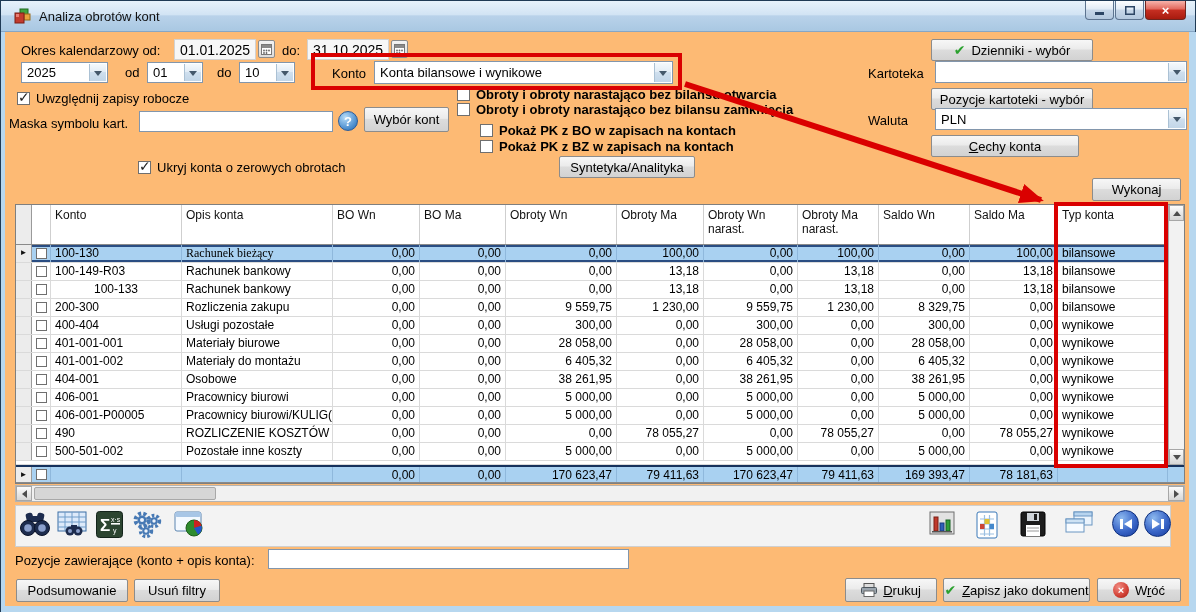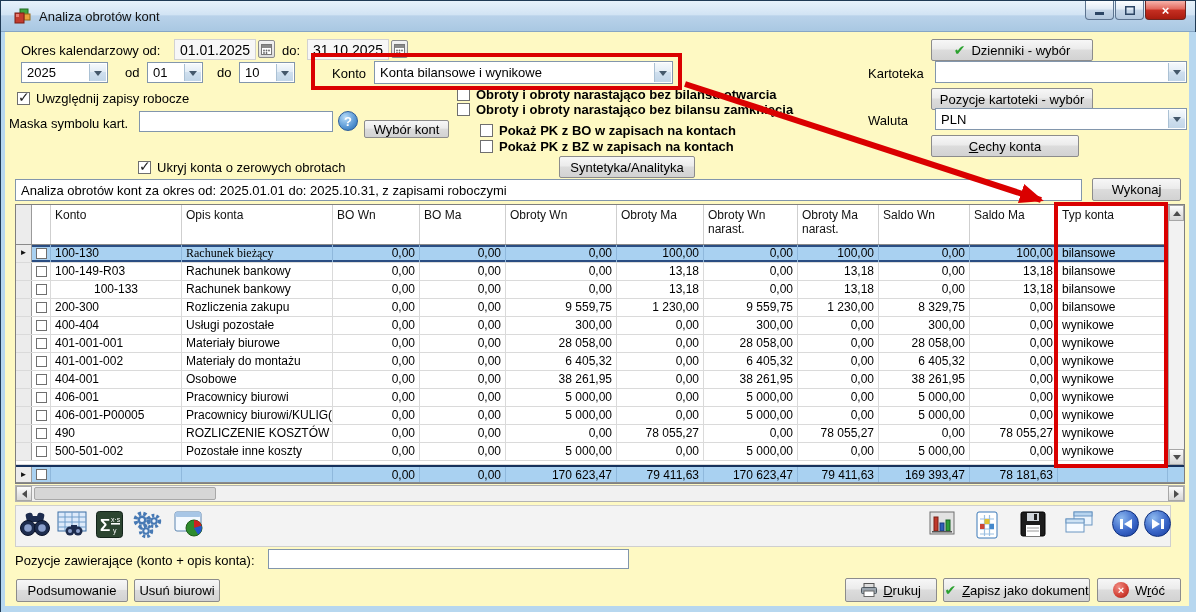--- a/index.html
+++ b/index.html
@@ -1,17 +1,17 @@
 <!DOCTYPE html>
 <html><head>
 <meta charset="utf-8">
 <style>
 *{box-sizing:border-box;margin:0;padding:0}
 html,body{width:1196px;height:612px;overflow:hidden}
-.window{position:relative;width:1196px;height:612px;background:#fef9c3;
+.window{position:relative;width:1196px;height:612px;background:#fdba74;
   font-family:"Liberation Sans","DejaVu Sans",sans-serif;font-size:13px;color:#000;
   border:1px solid #1f3a55}
 
 .titlebar{position:absolute;left:0;top:0;width:100%;height:31px;
   background:linear-gradient(180deg,#e7f2fb 0%,#d2e4f4 45%,#b9d2ea 50%,#a9c8e2 100%);
   border-bottom:1px solid #87a6c4;display:flex;align-items:center;gap:8px;padding:0 12px;z-index:10}
 .title{font-size:13px;color:#111}
 .winbtns{position:absolute;right:9px;top:0;display:flex;gap:1px}
 .wbtn{width:29px;height:19px;border:1px solid #5c738f;border-top:none;border-radius:0 0 4px 4px;
   background:linear-gradient(180deg,#fdfeff,#e2ebf5 45%,#c6d6e8 50%,#b3c8de);
@@ -183,21 +183,21 @@
 
   <div class="cb" style="left:16px;top:90px">
     <span class="cbbox checked"></span>
     <span>Uwzględnij zapisy robocze</span>
   </div>
   <div class="lab" style="left:8px;top:115px">Maska symbolu kart.</div>
   <div class="field" style="left:138px;top:110px;width:194px;height:21px"></div>
   <div class="qbtn" style="left:337px;top:110px">
       <span>?</span>
     </div>
-  <div class="btn" style="left:363px;top:119px;width:85px;height:18px">
+  <div class="btn" style="left:363px;top:106px;width:85px;height:25px">
     <span>Wybór kont</span>
   </div>
 
   <div class="cb" style="left:456px;top:86px;font-weight:bold">
     <span class="cbbox"></span>
     <span>Obroty i obroty narastająco bez bilansu otwarcia</span>
   </div>
   <div class="cb" style="left:456px;top:101px;font-weight:bold">
     <span class="cbbox"></span>
     <span>Obroty i obroty narastająco bez bilansu zamknięcia</span>
@@ -237,21 +237,20 @@
   <div class="combo" style="left:934px;top:107px;width:252px;height:22px">
     <span>PLN</span>
     <span class="drop">
         <i></i>
       </span>
   </div>
   <div class="btn" style="left:930px;top:134px;width:148px;height:22px">
     <span><u>C</u>echy konta</span>
   </div>
 
-  <div class="field" style="left:14px;top:178px;width:1067px;height:22px">Analiza obrotów kont za okres od: 2025.01.01 do: 2025.10.31, z zapisami roboczymi</div>
   <div class="btn" style="left:1091px;top:177px;width:89px;height:23px">
     <span>Wykonaj</span>
   </div>
 
   <div class="tablewrap">
     <div class="thead">
         <div class="hcell mhead"></div>
         <div class="hcell chead"></div>
         <div class="hcell" style="width: 131px;">Konto</div>
         <div class="hcell" style="width: 151px;">Opis konta</div>
@@ -612,21 +611,21 @@
       <polygon points="0,0 8,5 0,10" fill="#fff"></polygon>
     </svg>
   </span>
 
   <div class="lab" style="left:14px;top:552px">Pozycje zawierające (konto + opis konta):</div>
   <div class="field" style="left:267px;top:548px;width:361px;height:20px"></div>
   <div class="btn" style="left:15px;top:578px;width:112px;height:23px">
     <span>Podsumowanie</span>
   </div>
   <div class="btn" style="left:133px;top:578px;width:86px;height:23px">
-    <span>Usuń biurowi</span>
+    <span>Usuń filtry</span>
   </div>
   <div class="btn" style="left:844px;top:577px;width:92px;height:24px">
     <svg width="16" height="14" viewBox="0 0 16 14">
       <rect x="3" y="0.5" width="10" height="4" fill="#ddd" stroke="#555"></rect>
       <rect x="0.5" y="4.5" width="15" height="6" rx="1" fill="#9aa4ad" stroke="#4d565e"></rect>
       <rect x="3" y="8" width="10" height="5.5" fill="#fff" stroke="#666"></rect>
     </svg>
     <span><u>D</u>rukuj</span>
   </div>
   <div class="btn" style="left:942px;top:577px;width:147px;height:24px">

